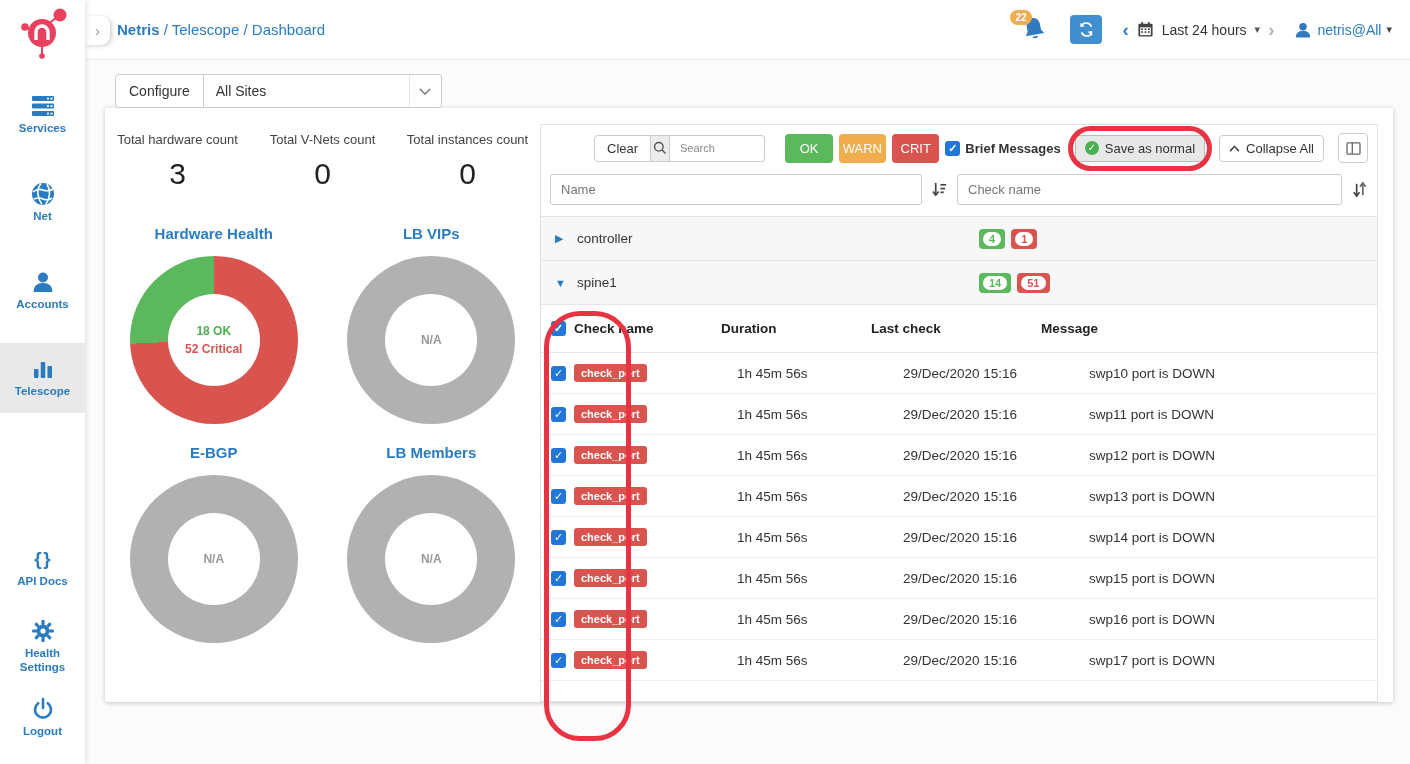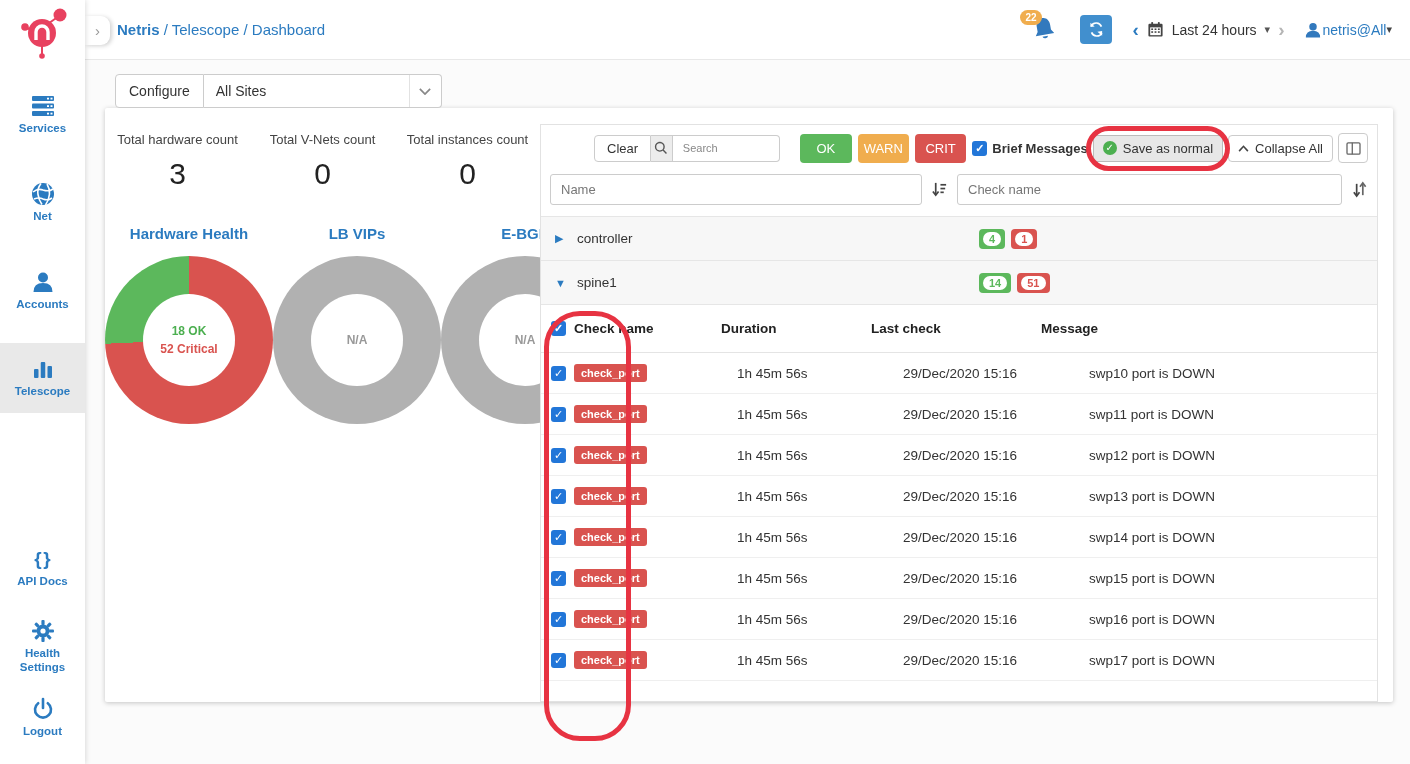--- a/index.html
+++ b/index.html
@@ -45,21 +45,21 @@
     font-size:10px; font-weight:bold; border-radius:9px; padding:2px 5px; z-index:2;
   }
   .refresh-btn {
     width:32px; height:29px; background:#418fce; border-radius:4px; border:none;
     display:flex; align-items:center; justify-content:center; cursor:pointer;
   }
   .date-nav { display:flex; align-items:center; gap:8px; font-size:14px; color:#333; }
   .chev { font-size:19px; font-weight:bold; line-height:1; cursor:pointer; }
   .chev-left { color:#2b7bc0; } .chev-right { color:#b5b5b5; }
   .caret { font-size:11px; color:#555; }
-  .user-menu { display:flex; align-items:center; font-size:14px; color:#2b7bc0; cursor:pointer; }
+  .user-menu { display:flex; align-items:center; gap:5px; font-size:14px; color:#2b7bc0; cursor:pointer; }
   .user-menu .caret { color:#444; }
 
   
   .configure-row { position:absolute; left:115px; top:74px; display:flex; height:34px; z-index:3; }
   .btn-configure {
     border:1px solid #ccc; background:#fff; font-size:14px; color:#333;
     border-radius:4px 0 0 4px; padding:0 13px; cursor:pointer;
   }
   .site-select {
     width:238px; border:1px solid #ccc; border-left:none; background:#fff;
@@ -73,21 +73,21 @@
   .card {
     position:absolute; left:105px; top:108px; width:1288px; height:594px;
     background:#fff; box-shadow:0 1px 5px rgba(0,0,0,.22); border-radius:2px; z-index:2;
   }
   .left-stats { position:absolute; left:0; top:0; width:435px; }
   .stats-row { display:flex; padding-top:24px; }
   .stat { flex:1; text-align:center; }
   .stat .lbl { font-size:13px; color:#444; }
   .stat .val { font-size:30px; color:#222; margin-top:10px; }
   .donut-grid {
-    margin-top:34px; display:grid; grid-template-columns:1fr 1fr 1fr 1fr; row-gap:20px; justify-items:center;
+    margin-top:34px; display:grid; grid-template-columns:1fr 1fr; row-gap:20px; justify-items:center;
   }
   .donut-block { text-align:center; }
   .donut-title { font-size:15px; font-weight:bold; color:#2b7bc0; margin-bottom:14px; }
   .donut { width:168px; height:168px; border-radius:50%; position:relative; background:#b1b1b1; }
   .donut .hole {
     position:absolute; inset:38px; background:#fff; border-radius:50%;
     display:flex; flex-direction:column; align-items:center; justify-content:center;
     font-size:12px; font-weight:bold; line-height:1.5;
   }
   .hole .na { color:#999; }
@@ -106,21 +106,21 @@
   .addon { border:1px solid #ccc; border-left:none; background:#ececec; width:32px;
     display:flex; align-items:center; justify-content:center; }
   .search-input { border:1px solid #ccc; border-left:none; border-radius:0 4px 4px 0;
     padding:5px 10px; width:150px; min-width:60px; font-size:11px; color:#555; outline:none; }
   .search-input::placeholder { color:#888; }
   .btn-status { width:66px; padding:7px 0; color:#fff; border:none; border-radius:4px;
     font-size:13px; text-align:center; cursor:pointer; }
   .btn-ok { background:#5cb85c; margin-left:14px; }
   .btn-warn { background:#f0ad4e; }
   .btn-crit { background:#d9534f; }
-  .toolbar-right { margin-left:auto; display:flex; align-items:center; gap:5px; }
+  .toolbar-right { margin-left:auto; display:flex; align-items:center; gap:14px; }
   .brief { display:flex; align-items:center; gap:5px; font-size:13px; font-weight:bold; color:#333; white-space:nowrap; }
   .checkbox {
     width:15px; height:15px; background:#2276d8; border-radius:3px; flex:0 0 15px;
     color:#fff; font-size:11px; line-height:15px; text-align:center; cursor:pointer;
   }
   .checkbox::after { content:"\2713"; }
   .btn-save {
     position:relative; display:flex; align-items:center; gap:6px; background:#e7e7e7;
     border:1px solid #bbb; border-radius:4px; padding:5px 9px; font-size:13px; color:#333;
     cursor:pointer; white-space:nowrap;

